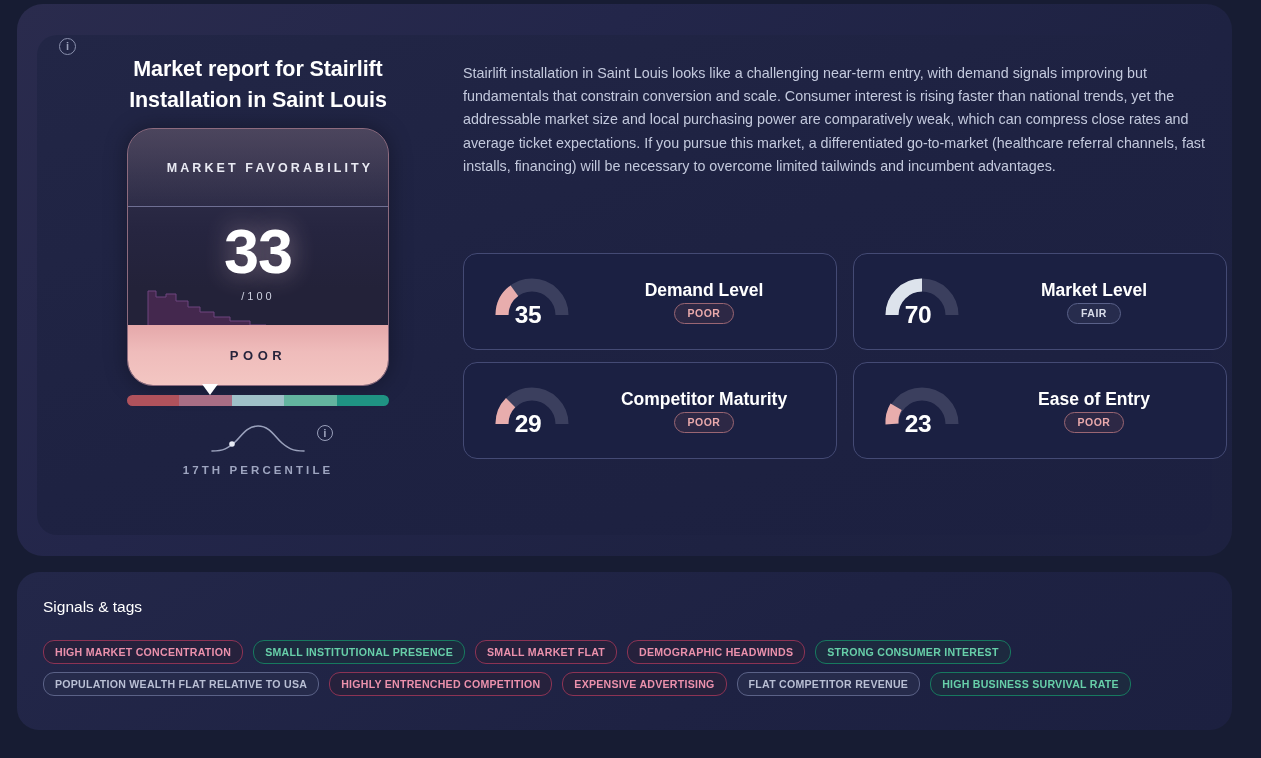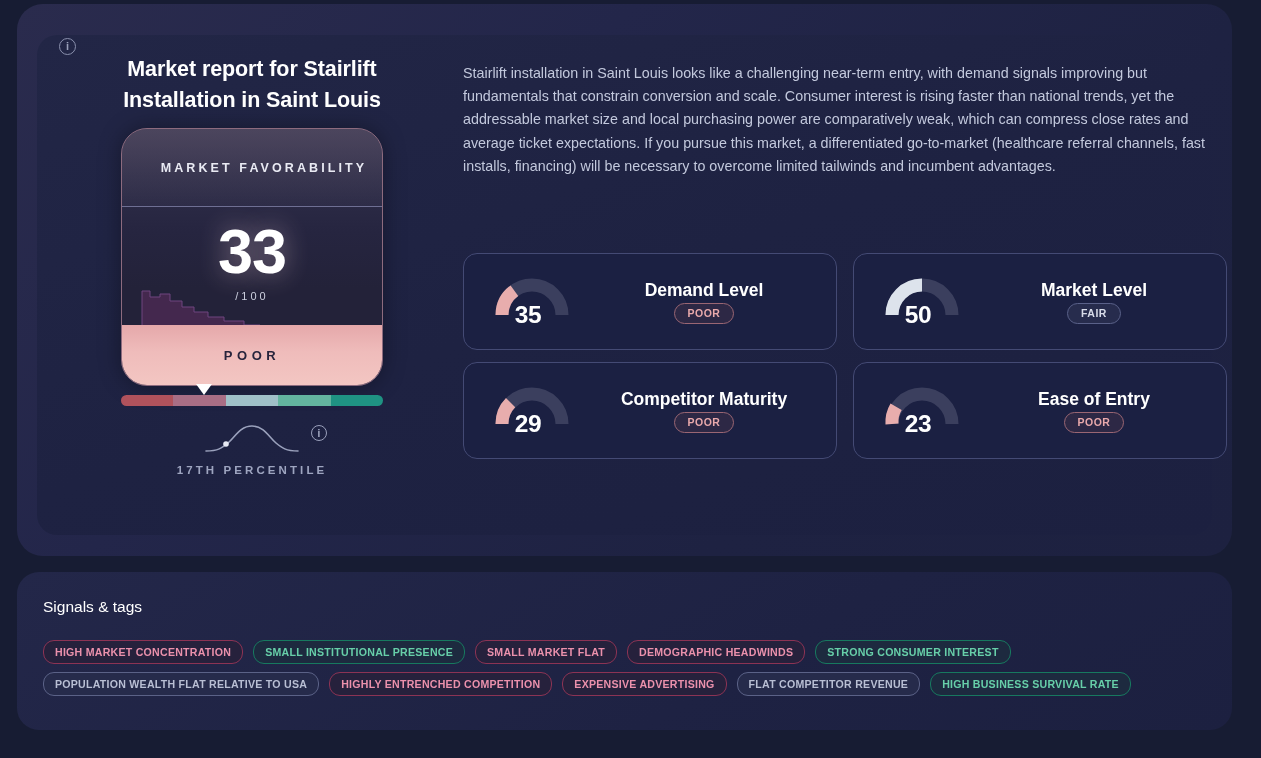--- a/index.html
+++ b/index.html
@@ -29,21 +29,21 @@
     position: absolute; left: 42px; top: 34px;
     width: 17px; height: 17px; border-radius: 50%;
     border: 1.2px solid #8a90ad;
     color: #9aa0bb; font-size: 11px; font-weight: bold;
     display: flex; align-items: center; justify-content: center;
     line-height: 1; z-index: 6;
   }
 
   
   .left-col {
-    position: absolute; left: 87px; top: 50px; width: 296px;
+    position: absolute; left: 93px; top: 50px; width: 296px;
     display: flex; flex-direction: column; align-items: center;
   }
   .report-title {
     color: #ffffff; font-size: 21.5px; font-weight: bold;
     text-align: center; line-height: 31px; width: 262px;
     letter-spacing: -0.1px;
   }
 
   
   .thermo {
@@ -242,21 +242,21 @@
           <div class="metric-badge badge-poor">POOR</div>
         </div>
       </div>
 
       <div class="metric-card">
         <div class="gauge-box">
           <svg class="gauge-svg" viewBox="0 0 76 46">
             <path d="M8,43 A30,30 0 0 1 68,43" fill="none" stroke="#3b3f5e" stroke-width="13" stroke-linecap="butt"></path>
             <path d="M8,43 A30,30 0 0 1 38,13" fill="none" stroke="#dde3ec" stroke-width="13" stroke-linecap="butt"></path>
           </svg>
-          <div class="gauge-val">50</div>
+          <div class="gauge-val">70</div>
         </div>
         <div class="metric-right">
           <div class="metric-title">Market Level</div>
           <div class="metric-badge badge-fair">FAIR</div>
         </div>
       </div>
 
       <div class="metric-card">
         <div class="gauge-box">
           <svg class="gauge-svg" viewBox="0 0 76 46">

